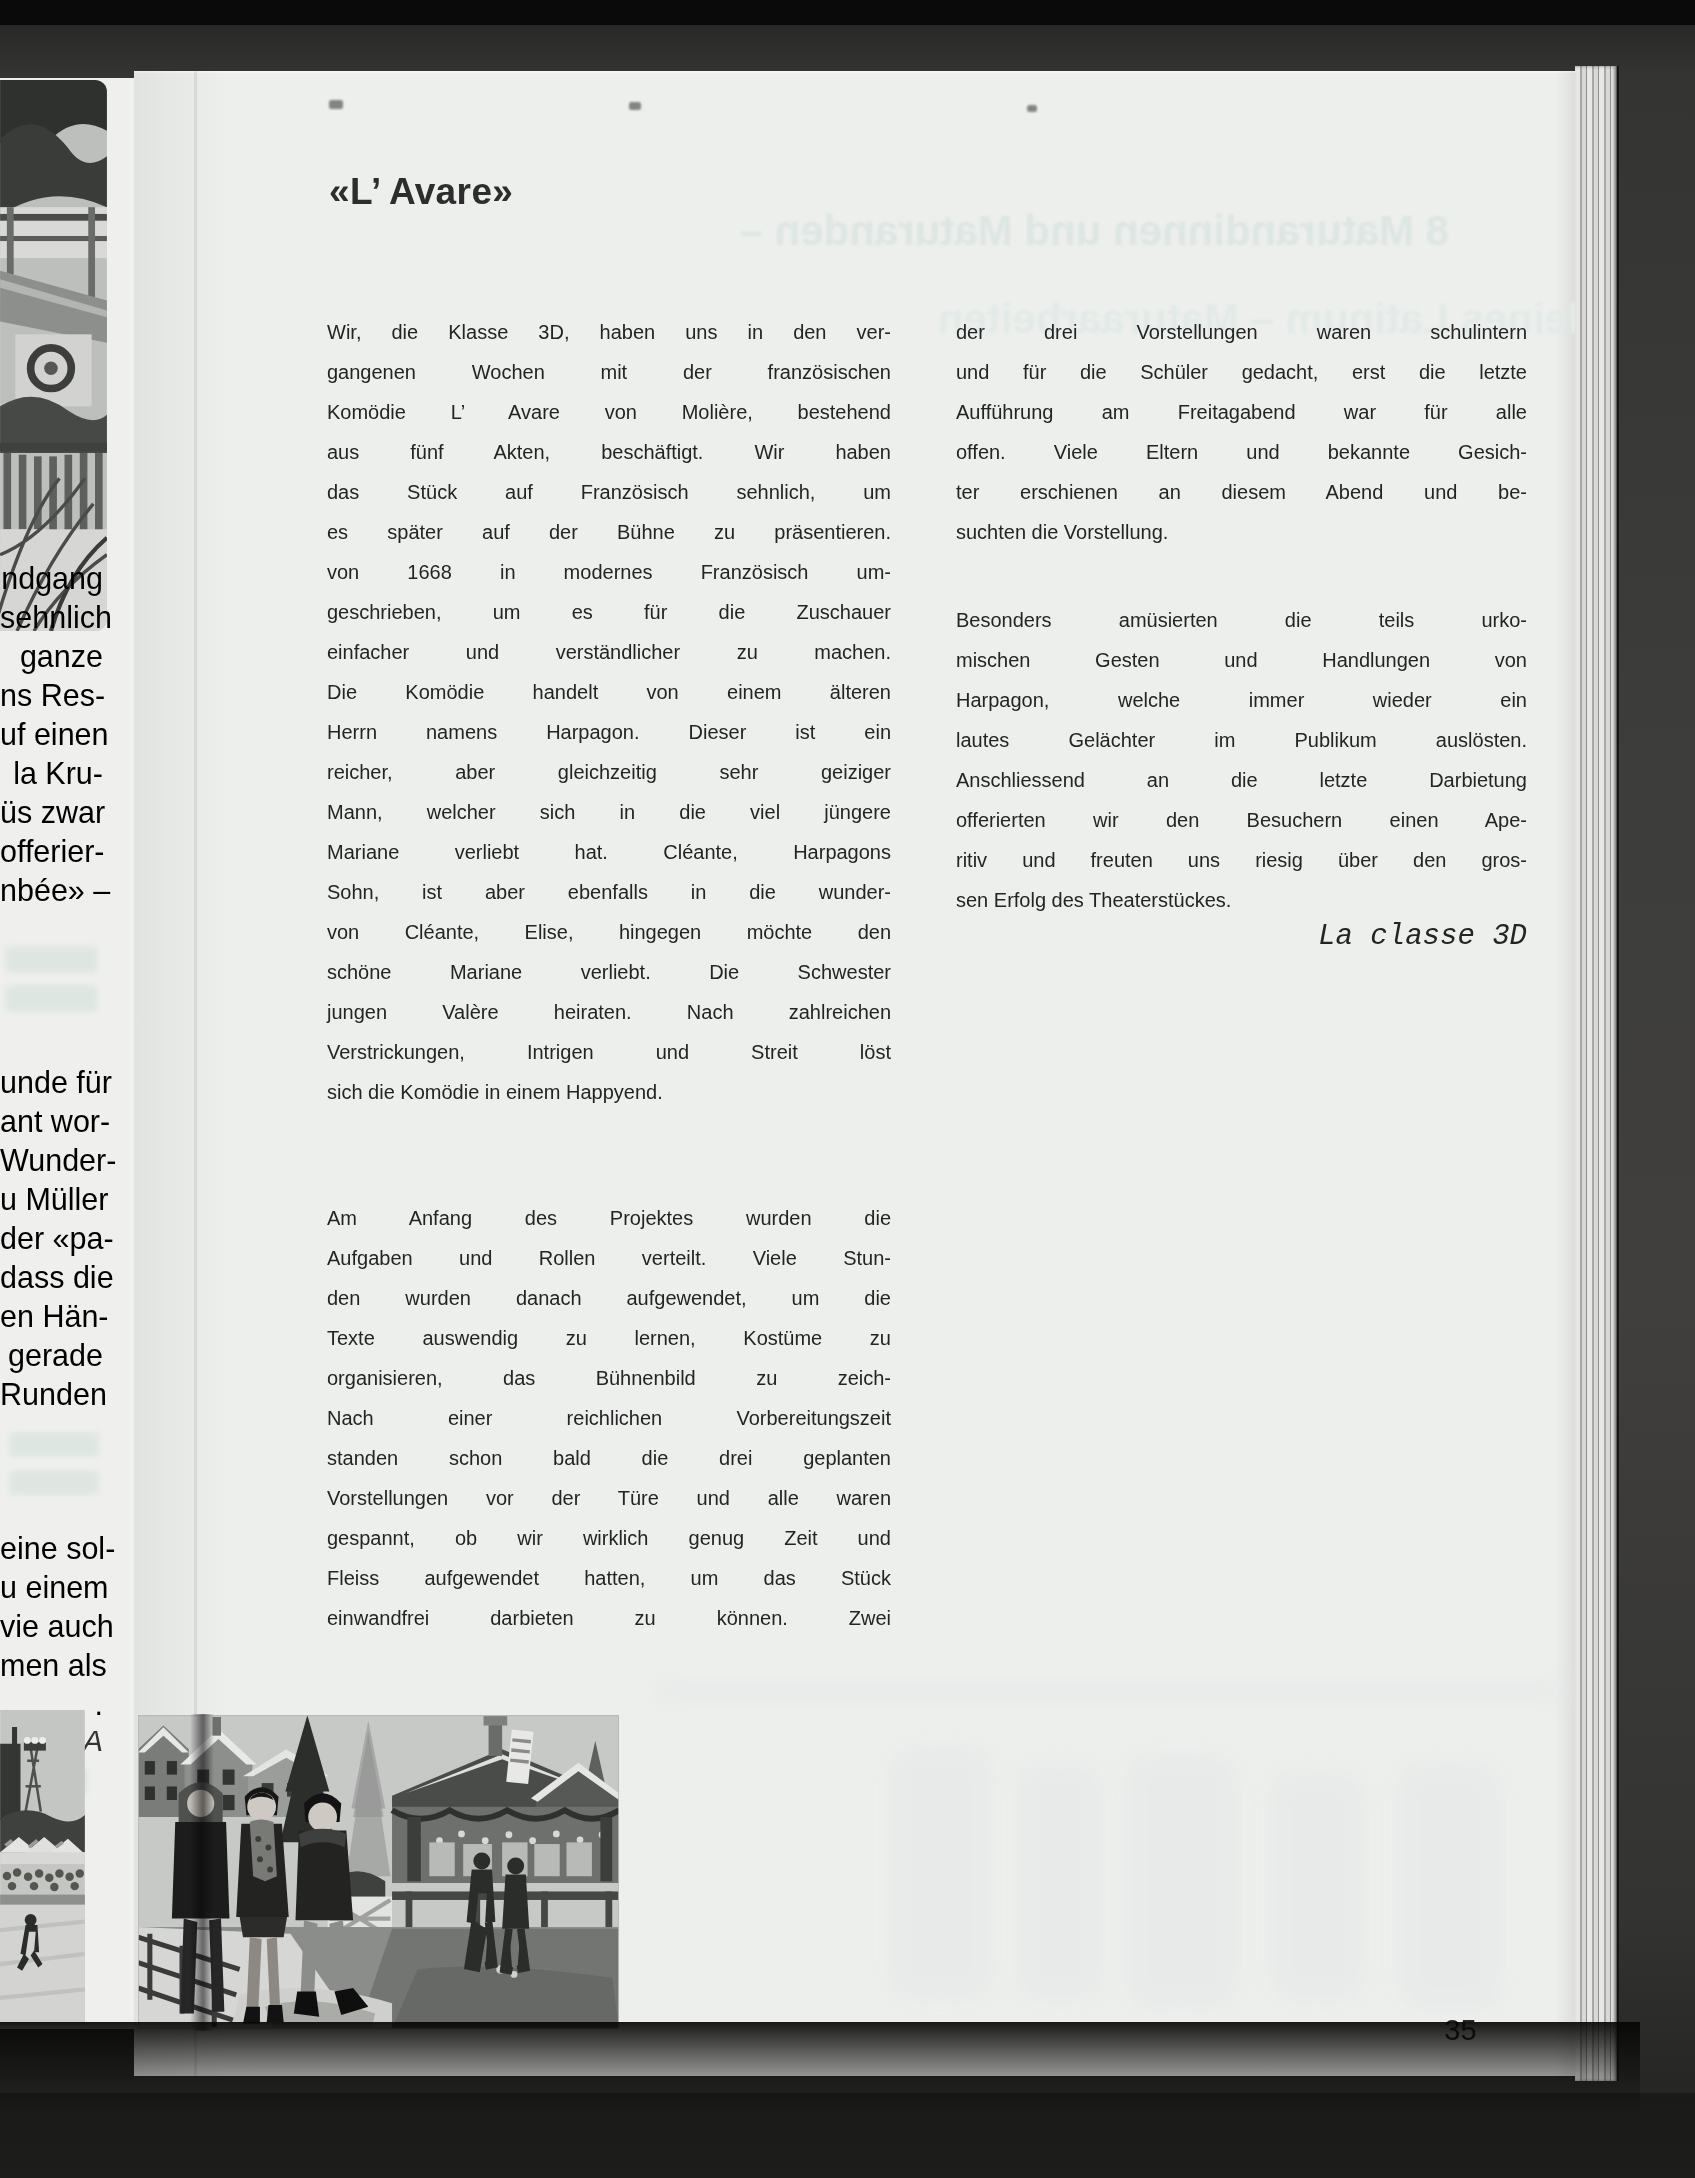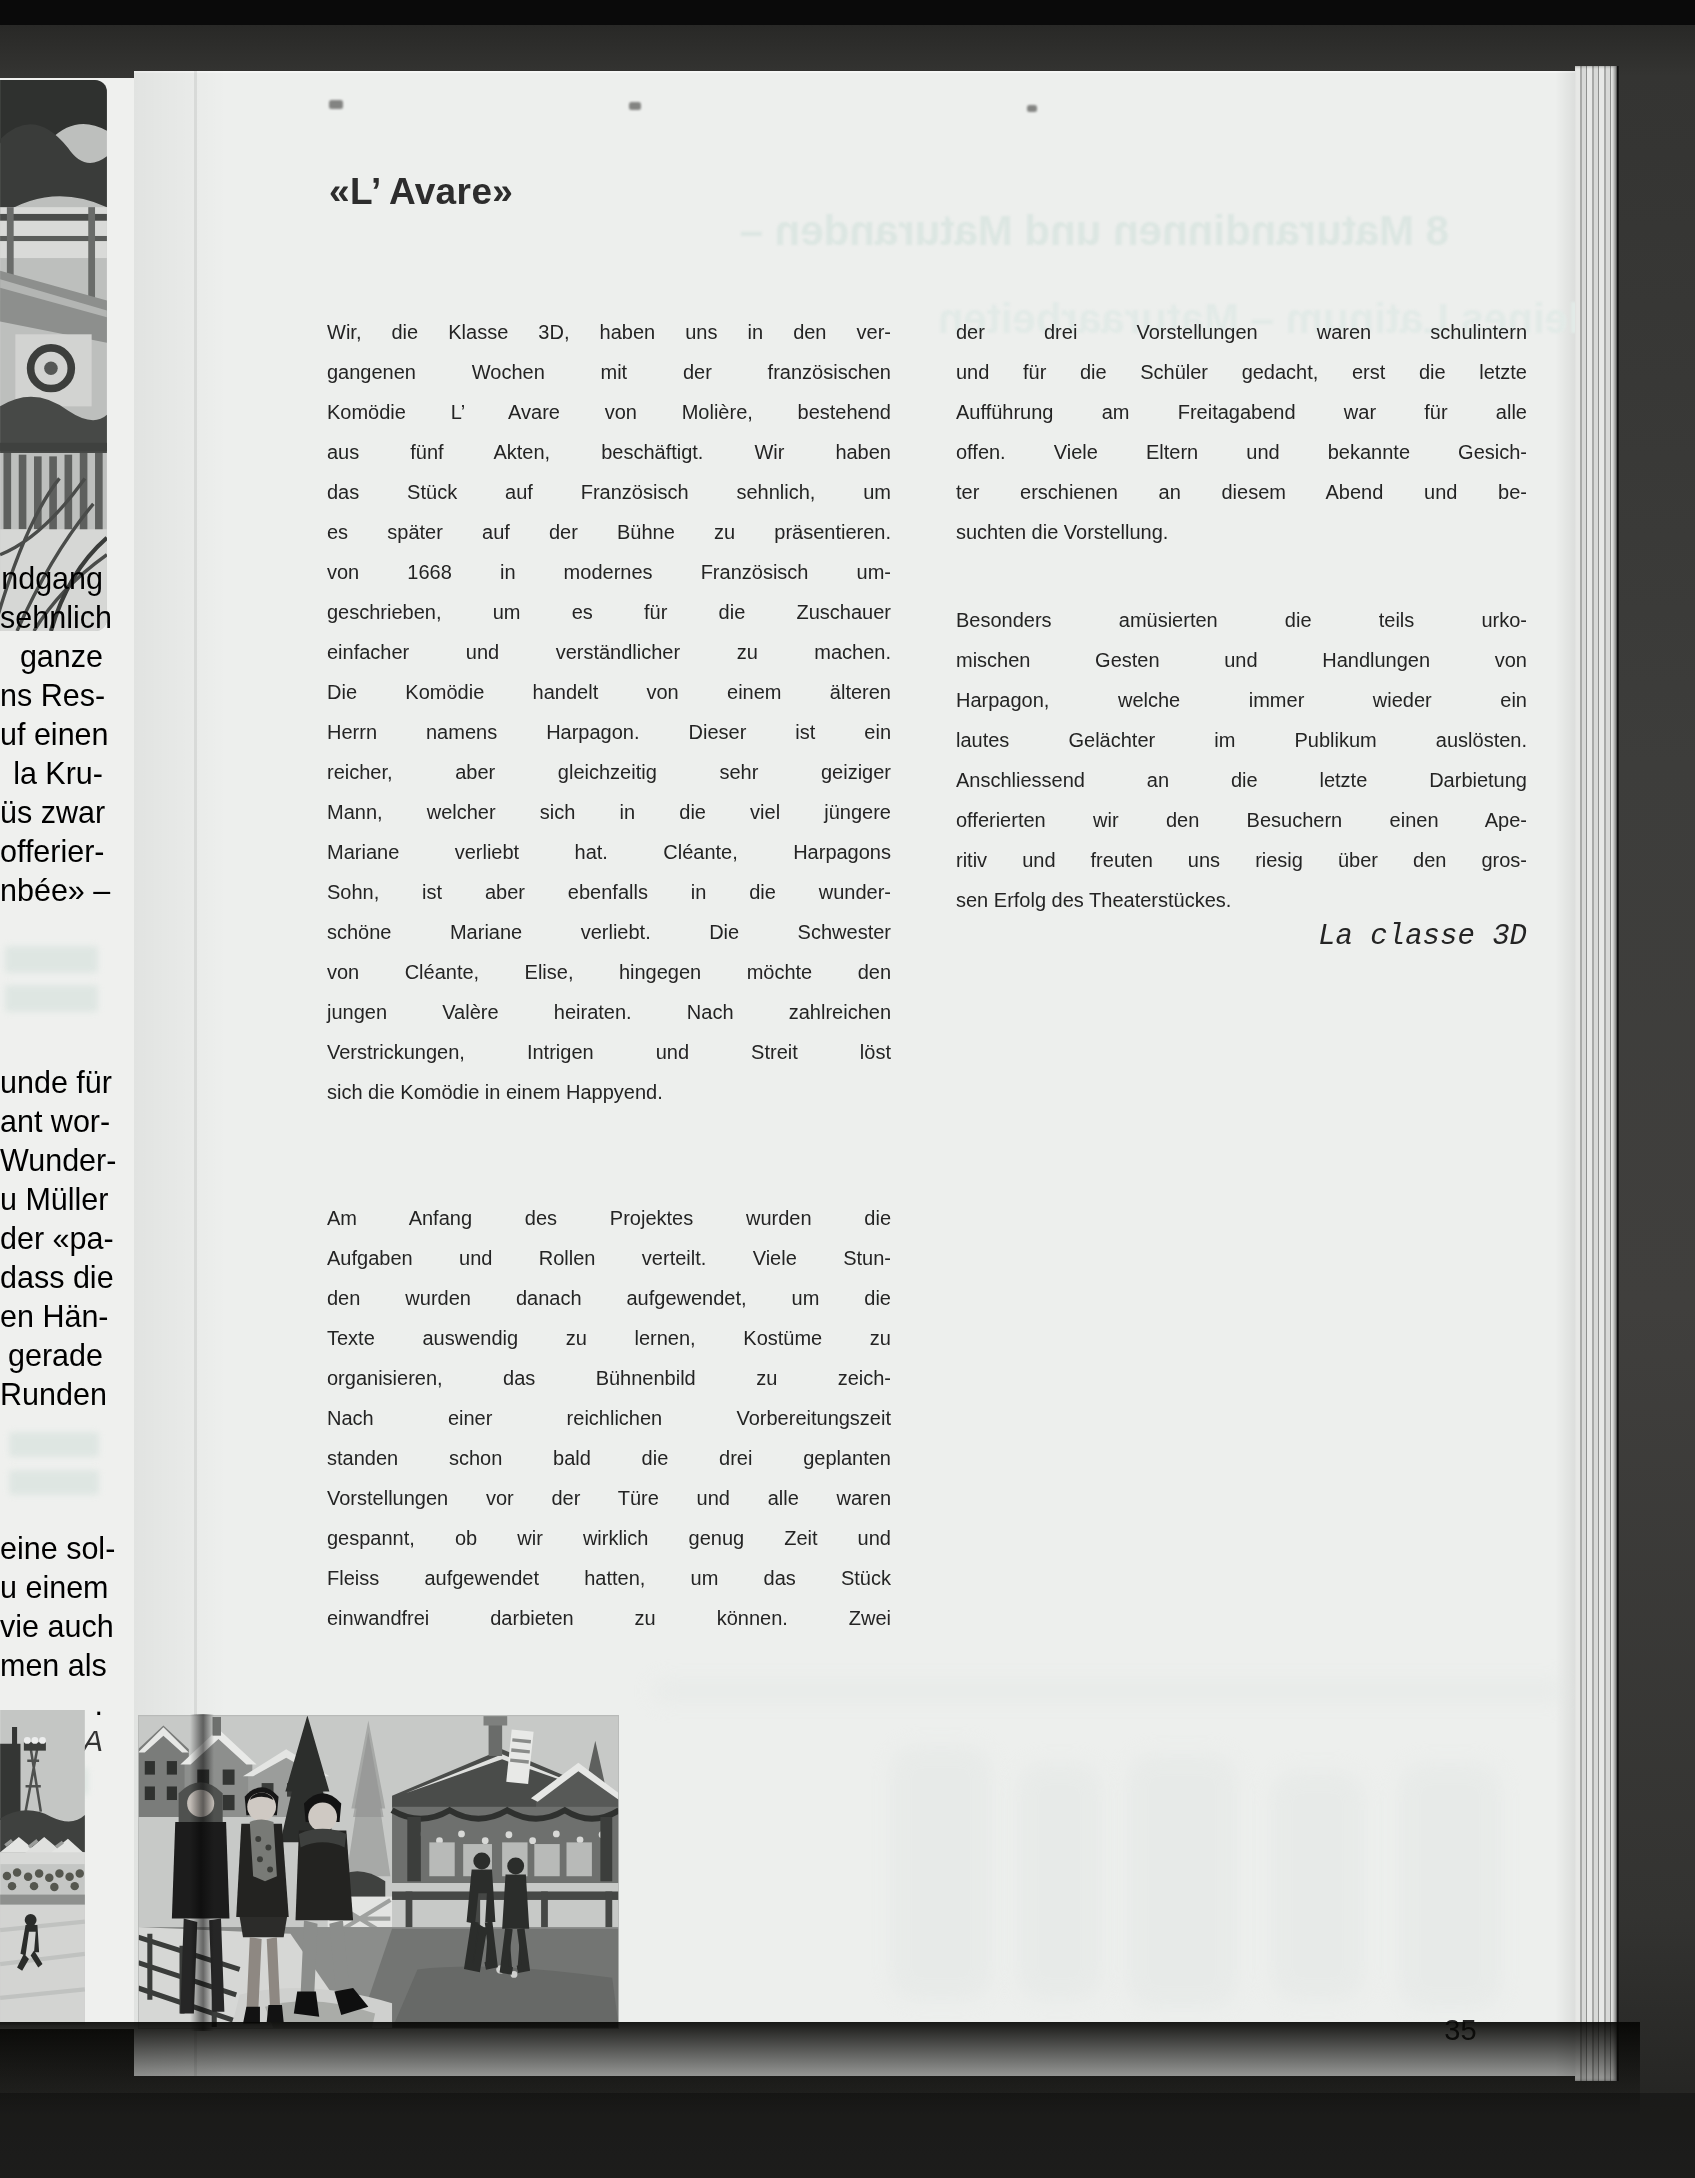--- a/index.html
+++ b/index.html
@@ -193,22 +193,22 @@
         <div class="jl">es später auf der Bühne zu präsentieren.</div>
         <div class="jl">von 1668 in modernes Französisch um-</div>
         <div class="jl">geschrieben, um es für die Zuschauer</div>
         <div class="jl">einfacher und verständlicher zu machen.</div>
         <div class="jl">Die Komödie handelt von einem älteren</div>
         <div class="jl">Herrn namens Harpagon. Dieser ist ein</div>
         <div class="jl">reicher, aber gleichzeitig sehr geiziger</div>
         <div class="jl">Mann, welcher sich in die viel jüngere</div>
         <div class="jl">Mariane verliebt hat. Cléante, Harpagons</div>
         <div class="jl">Sohn, ist aber ebenfalls in die wunder-</div>
+        <div class="jl">von Cléante, Elise, hingegen möchte den</div>
         <div class="jl">schöne Mariane verliebt. Die Schwester</div>
-        <div class="jl">von Cléante, Elise, hingegen möchte den</div>
         <div class="jl">jungen Valère heiraten. Nach zahlreichen</div>
         <div class="jl">Verstrickungen, Intrigen und Streit löst</div>
         <div class="jl">sich die Komödie in einem Happyend.</div>
       </div>
     <div class="col" style="left:193px;top:1127px;width:564px">
         <div class="jl">Am Anfang des Projektes wurden die</div>
         <div class="jl">Aufgaben und Rollen verteilt. Viele Stun-</div>
         <div class="jl">den wurden danach aufgewendet, um die</div>
         <div class="jl">Texte auswendig zu lernen, Kostüme zu</div>
         <div class="jl">organisieren, das Bühnenbild zu zeich-</div>

